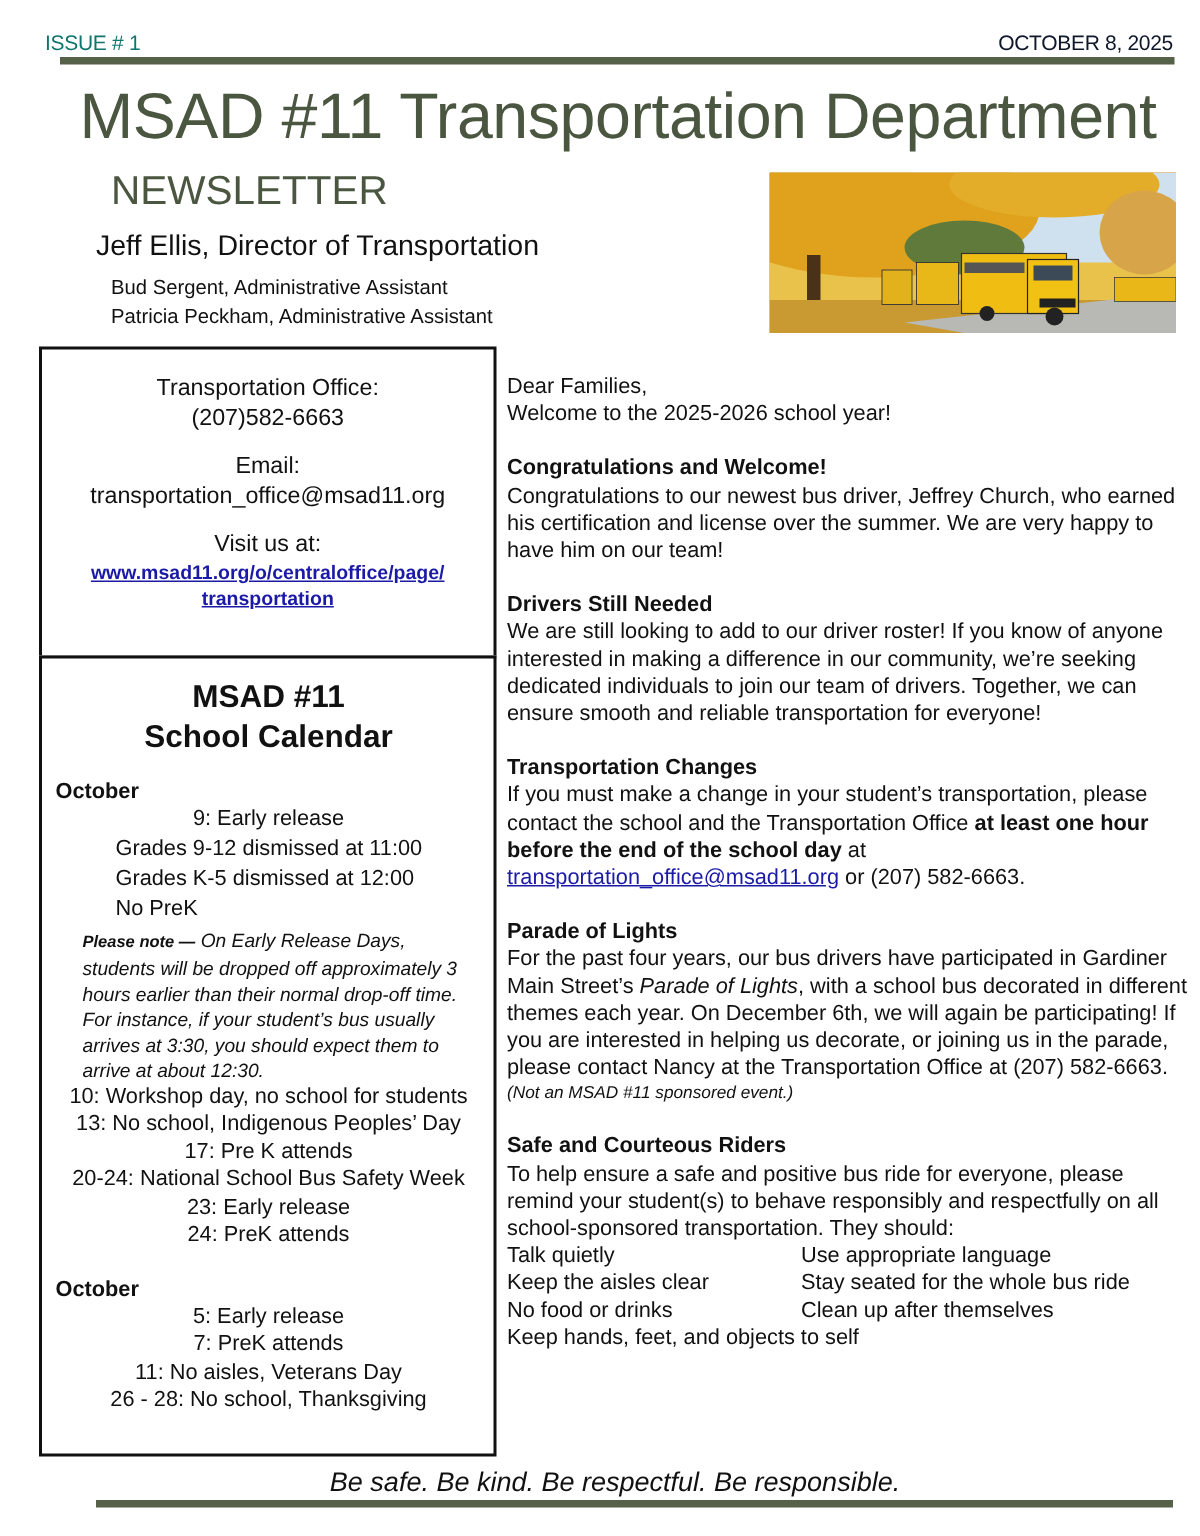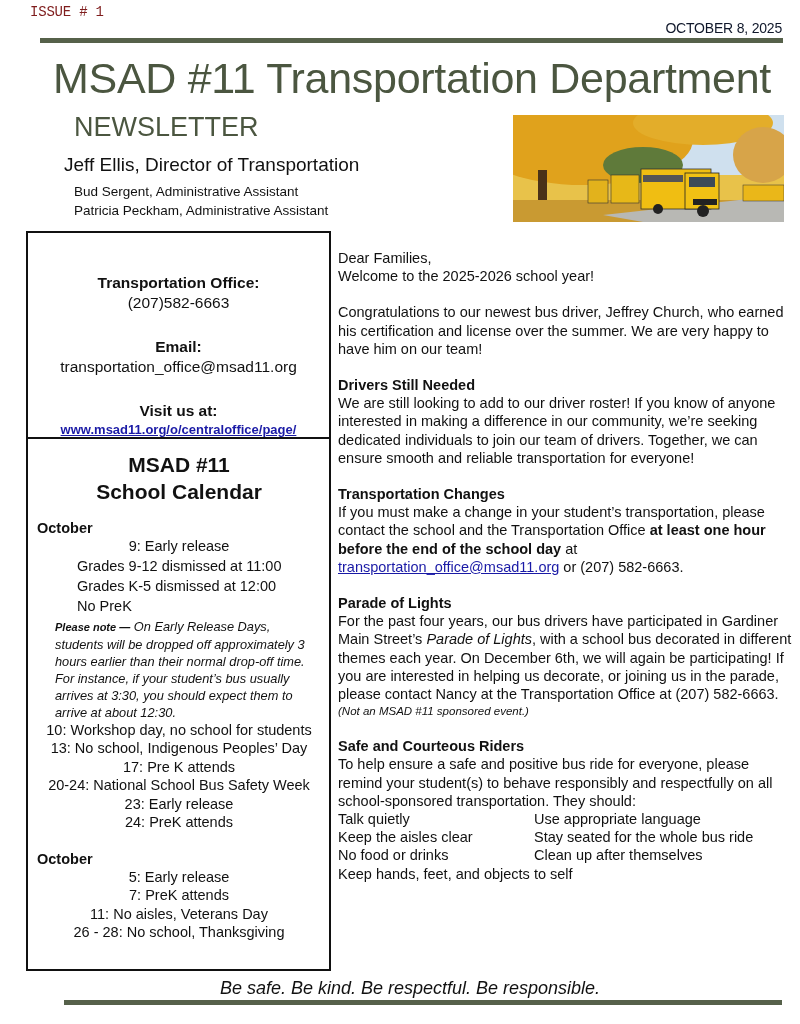--- a/index.html
+++ b/index.html
@@ -1,34 +1,34 @@
 <!DOCTYPE html>
 <html><head>
   <meta charset="utf-8">
   <style>
     * { box-sizing: border-box; margin: 0; padding: 0; }
     html, body { width: 800px; height: 1024px; background: #ffffff; overflow: hidden; }
     body { position: relative; font-family: "Liberation Sans", "DejaVu Sans", sans-serif; color: #111111; }
 
-    .issue { position: absolute; left: 30px; top: 4px; font-size: 14px; color: #7f1d1d; letter-spacing: -0.2px; font-family: Liberation Mono, monospace; }
+    .issue { position: absolute; left: 30px; top: 20px; font-size: 14px; color: #0f766e; letter-spacing: -0.2px; }
     .date { position: absolute; right: 18px; top: 20px; font-size: 14px; color: #0f172a; letter-spacing: -0.2px; }
     .rule-top { position: absolute; left: 40px; top: 38px; width: 743px; height: 5px; background: #56614a; }
 
     .main-title { position: absolute; left: 53px; top: 54px; font-size: 43px; color: #4b5640; letter-spacing: -0.3px; white-space: nowrap; }
     .newsletter { position: absolute; left: 74px; top: 112px; font-size: 27px; color: #4b5640; white-space: nowrap; }
     .director { position: absolute; left: 64px; top: 154px; font-size: 19px; color: #111; white-space: nowrap; }
     .staff { position: absolute; left: 74px; top: 182px; font-size: 13.5px; line-height: 19px; color: #111; }
 
     .photo { position: absolute; left: 513px; top: 115px; width: 271px; height: 107px; overflow: hidden; background: #c98a1a; }
 
     .box { position: absolute; left: 26px; width: 305px; border: 2px solid #111; background: #fff; }
     .box-office { top: 231px; height: 208px; text-align: center; padding-top: 16px; }
     .box-cal { top: 437px; height: 534px; padding: 12px 8px 0 9px; }
 
-    .office-h { font-weight: bold; font-size: 15.5px; line-height: 20px; margin-top: 24px; }
+    .office-h { font-weight: normal; font-size: 15.5px; line-height: 20px; }
     .office-v { font-size: 15.5px; line-height: 20px; margin-bottom: 12px; }
     .office-link { font-weight: bold; font-size: 13px; line-height: 17px; color: #1a1aa6; text-decoration: underline; display: block; }
 
     .cal-title { text-align: center; font-weight: bold; font-size: 21px; line-height: 27px; margin-bottom: 14px; }
     .cal-month { font-weight: bold; font-size: 14.5px; line-height: 18px; }
     .cal-item { font-size: 14.5px; line-height: 18.5px; white-space: nowrap; text-align: center; }
     .cal-sub { font-size: 14.5px; line-height: 20px; padding-left: 40px; white-space: nowrap; }
     .cal-note { font-size: 12.8px; line-height: 17px; font-style: italic; padding-left: 18px; padding-right: 4px; margin-top: 2px; }
     .cal-note b { font-weight: bold; font-size: 11px; }
     .cal-gap { height: 18px; }
@@ -121,20 +121,21 @@
   <div class="cal-item">7: PreK attends</div>
   <div class="cal-item">11: No aisles, Veterans Day</div>
   <div class="cal-item">26 - 28: No school, Thanksgiving</div>
 </div>
 
 <div class="right">
   <p>Dear Families,</p>
   <p>Welcome to the 2025-2026 school year!</p>
 
   <div class="sec">
+    <p class="sec-h">Congratulations and Welcome!</p>
     <p>Congratulations to our newest bus driver, Jeffrey Church, who earned his certification and license over the summer.  We are very happy to have him on our team!</p>
   </div>
 
   <div class="sec">
     <p class="sec-h">Drivers Still Needed</p>
     <p>We are still looking to add to our driver roster!  If you know of anyone interested in making a difference in our community, we’re seeking dedicated individuals to join our team of drivers.  Together, we can ensure smooth and reliable transportation for everyone!</p>
   </div>
 
   <div class="sec">
     <p class="sec-h">Transportation Changes</p>

